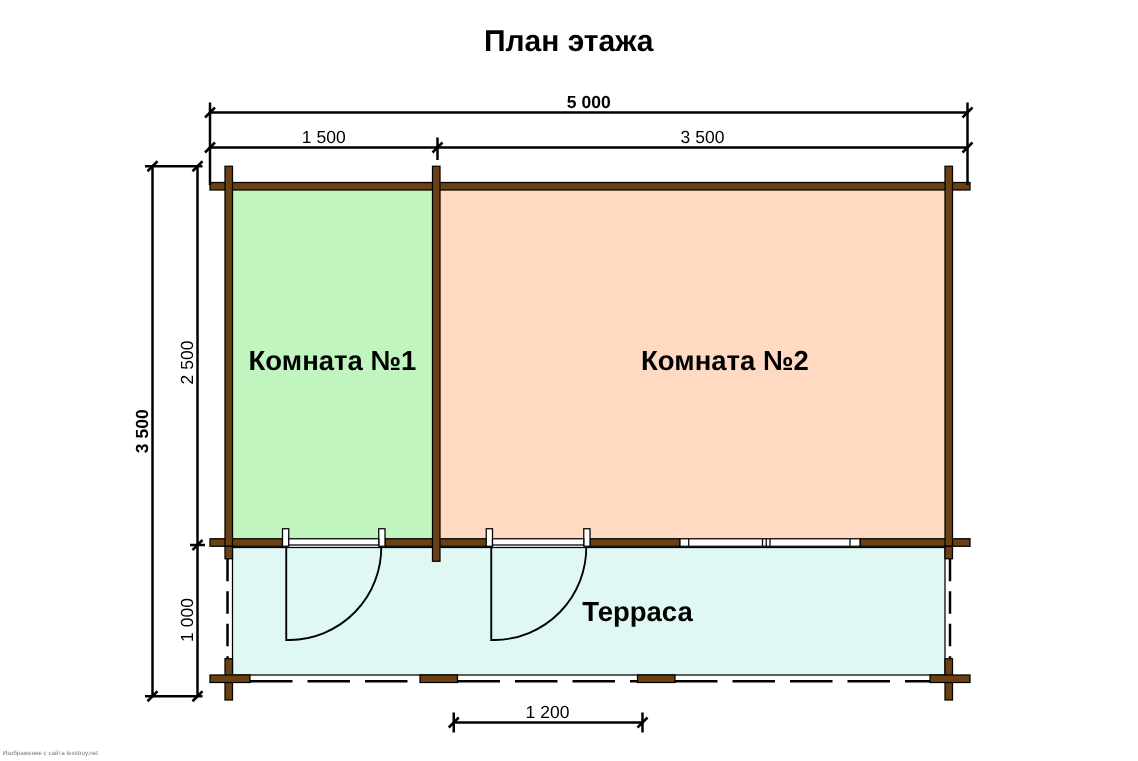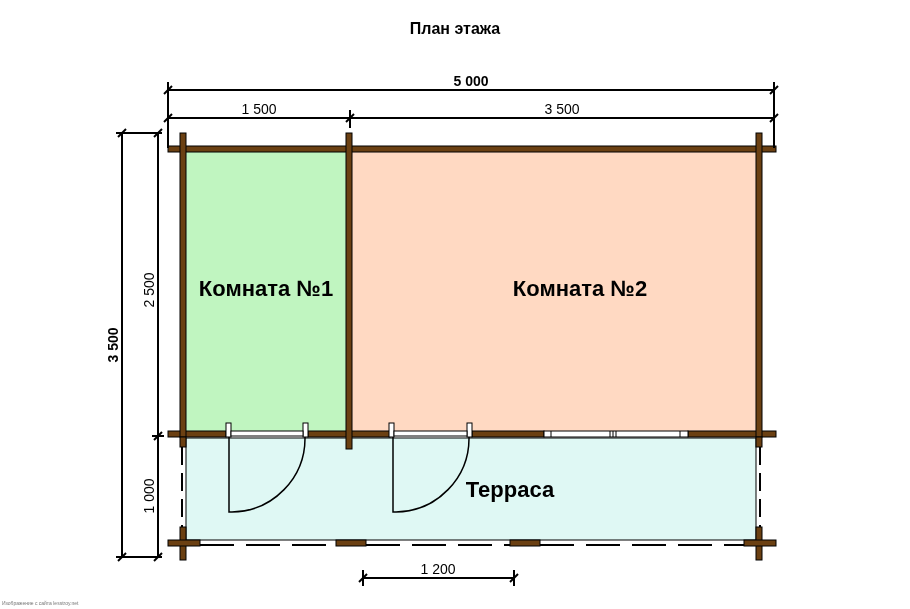--- a/index.html
+++ b/index.html
@@ -1,17 +1,17 @@
 <!DOCTYPE html>
 <html><head>
 <meta charset="utf-8">
 <style>
   html, body { margin: 0; padding: 0; background: #ffffff; }
   body { width: 910px; height: 609px; position: relative; overflow: hidden; font-family: "Liberation Sans", sans-serif; }
-  .title { position: absolute; left: 0; top: 20px; width: 910px; text-align: center; font-size: 16px; font-weight: bold; color: #000; }
+  .title { position: absolute; left: 0; top: 20px; width: 910px; text-align: center; font-size: 24px; font-weight: bold; color: #000; }
   svg { position: absolute; left: 0; top: 0; }
   .dimtext { font-family: "Liberation Sans", sans-serif; font-size: 14px; fill: #000; }
   .dimtext-bold { font-family: "Liberation Sans", sans-serif; font-size: 14px; font-weight: bold; fill: #000; }
   .roomlabel { font-family: "Liberation Sans", sans-serif; font-size: 22px; font-weight: bold; fill: #000; }
   .credit { position: absolute; left: 2px; top: 600px; font-size: 5px; color: #777; }
 </style>
 </head>
 <body>
 
 <div class="title">План этажа</div>

